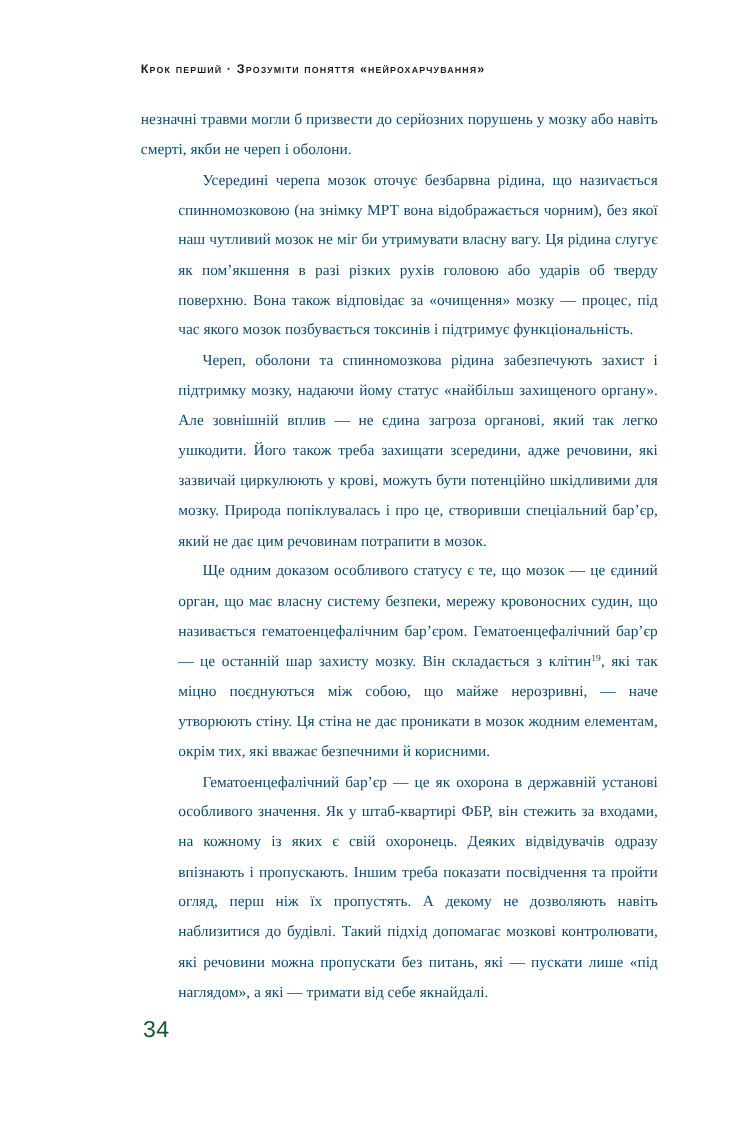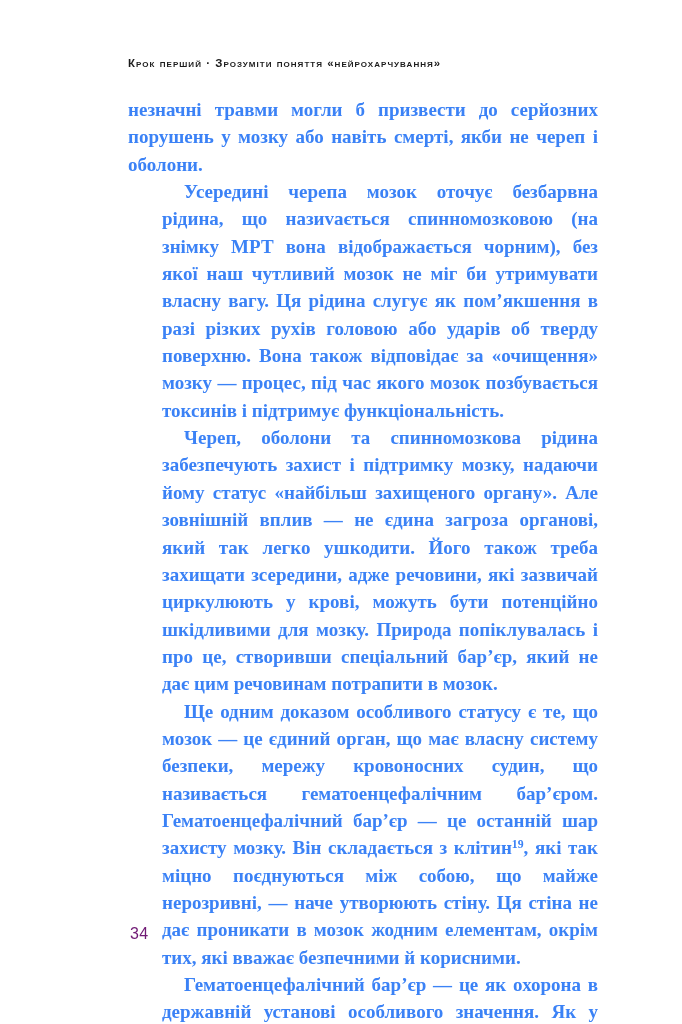--- a/index.html
+++ b/index.html
@@ -40,49 +40,48 @@
   .text-block {
     position: absolute;
     left: 128px;
     top: 96px;
     width: 470px;
   }
   p.para {
     margin: 0;
     text-align: justify;
     text-justify: inter-word;
-    font-size: 19px;
+    font-size: 14px;
     line-height: 27.35px;
     hyphens: manual;
     -webkit-hyphens: manual;
     text-indent: 22px;
-    color: #3b82f6;
-    font-weight: bold;
+    color: #0c4a6e;
   }
   p.para.no-indent {
     text-indent: 0;
   }
   p.para + p.para {
     margin-top: 0;
     margin-left: 34px;
   }
   sup.fn {
     font-size: 0.62em;
     vertical-align: 0.52em;
     line-height: 0;
   }
   
   .folio {
     position: absolute;
     left: 130px;
     top: 925px;
     font-family: "Liberation Sans", "DejaVu Sans", sans-serif;
-    font-size: 16px;
+    font-size: 21px;
     font-weight: 400;
-    color: #701a75;
+    color: #14532d;
     letter-spacing: 0.3px;
     text-align: right;
   }
 </style>
 </head>
 <body>
 
 <div class="page">
 
   <div class="running-head">Крок перший · Зрозуміти поняття «нейрохарчування»</div>

